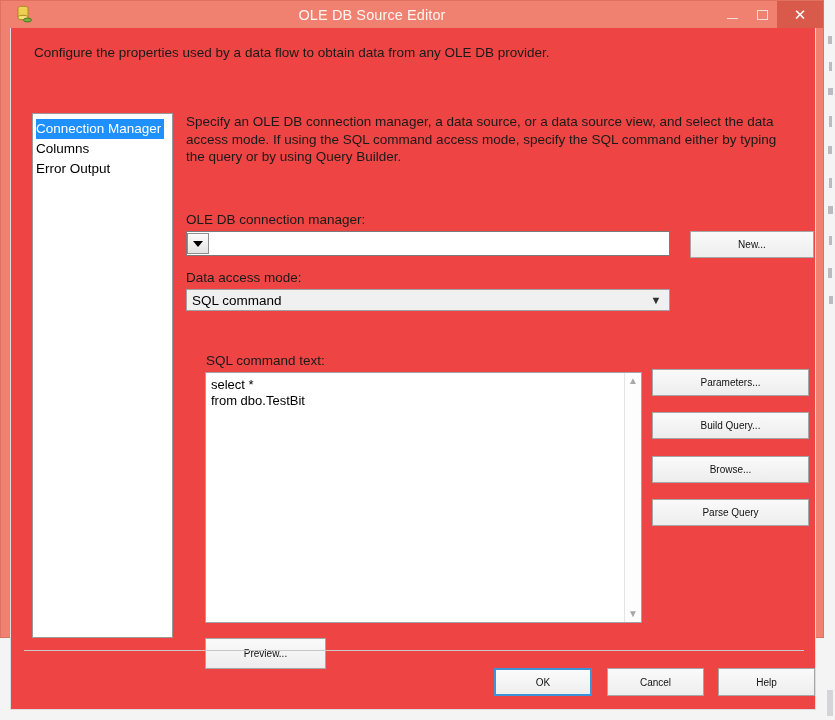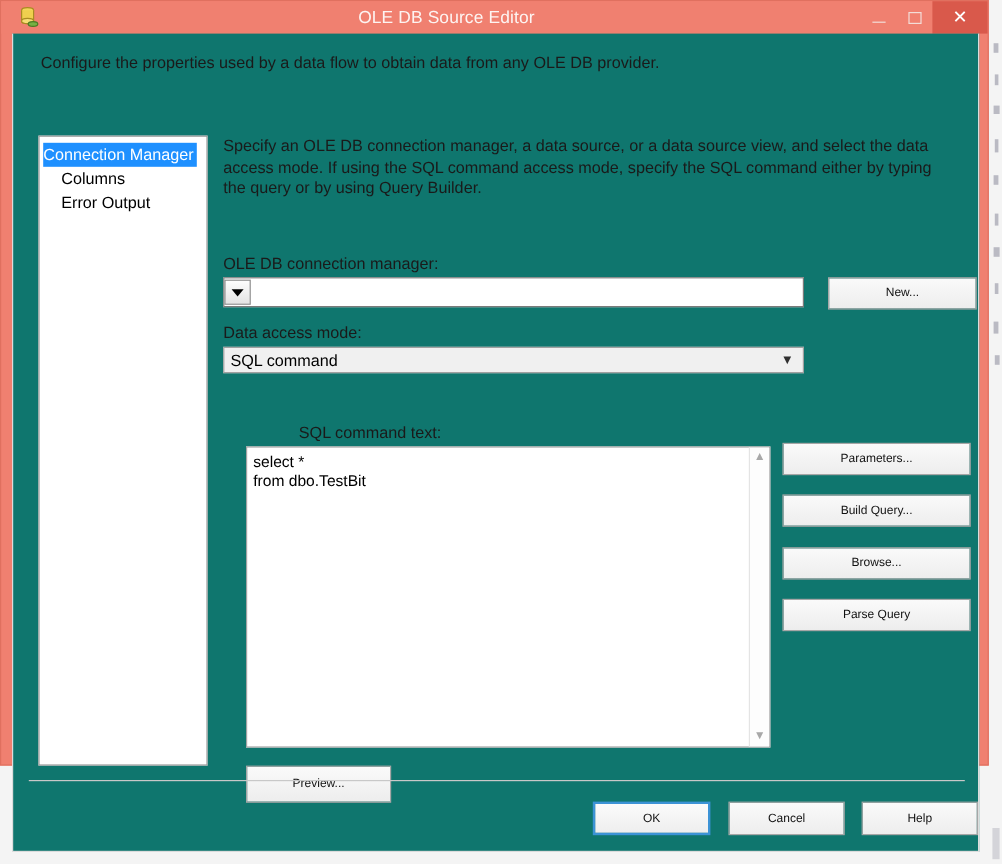--- a/index.html
+++ b/index.html
@@ -86,21 +86,21 @@
     width: 11px; height: 10px;
     border: 1.5px solid #f3ddd8;
     box-sizing: border-box;
   }
 
   
   #client {
     position: absolute;
     left: 9px; top: 27px;
     width: 806px; height: 682px;
-    background: #0f766e;
+    background: #ef4444;
     border: 1px solid #dcdcdc;
     border-top: none;
     box-sizing: border-box;
   }
 
   #header-text {
     position: absolute;
     left: 23px; top: 17px;
     font-size: 13.5px;
     color: #1a1a1a;
@@ -113,21 +113,21 @@
     width: 141px; height: 525px;
     background: #ffffff;
     border: 1px solid #9a9a9a;
     box-sizing: border-box;
     padding-top: 5px;
     overflow: hidden;
   }
   .nav-item {
     height: 20px;
     line-height: 20px;
-    padding-left: 18px;
+    padding-left: 3px;
     font-size: 13.5px;
     color: #000;
     white-space: nowrap;
   }
   .nav-item.selected {
     background: #1e90ff;
     color: #ffffff;
     display: inline-block;
     padding-right: 3px;
     margin-left: 3px;
@@ -221,21 +221,21 @@
   
   #new-btn {
     position: absolute;
     left: 504px; top: 118px;
     width: 124px; height: 27px;
   }
 
   
   #sql-label {
     position: absolute;
-    left: 20px; top: 240px; margin-left: 43px;
+    left: 20px; top: 240px;
   }
   #sql-box {
     position: absolute;
     left: 19px; top: 259px;
     width: 437px; height: 251px;
     background: #ffffff;
     border: 1px solid #a3a3a3;
     box-sizing: border-box;
     display: flex;
   }

